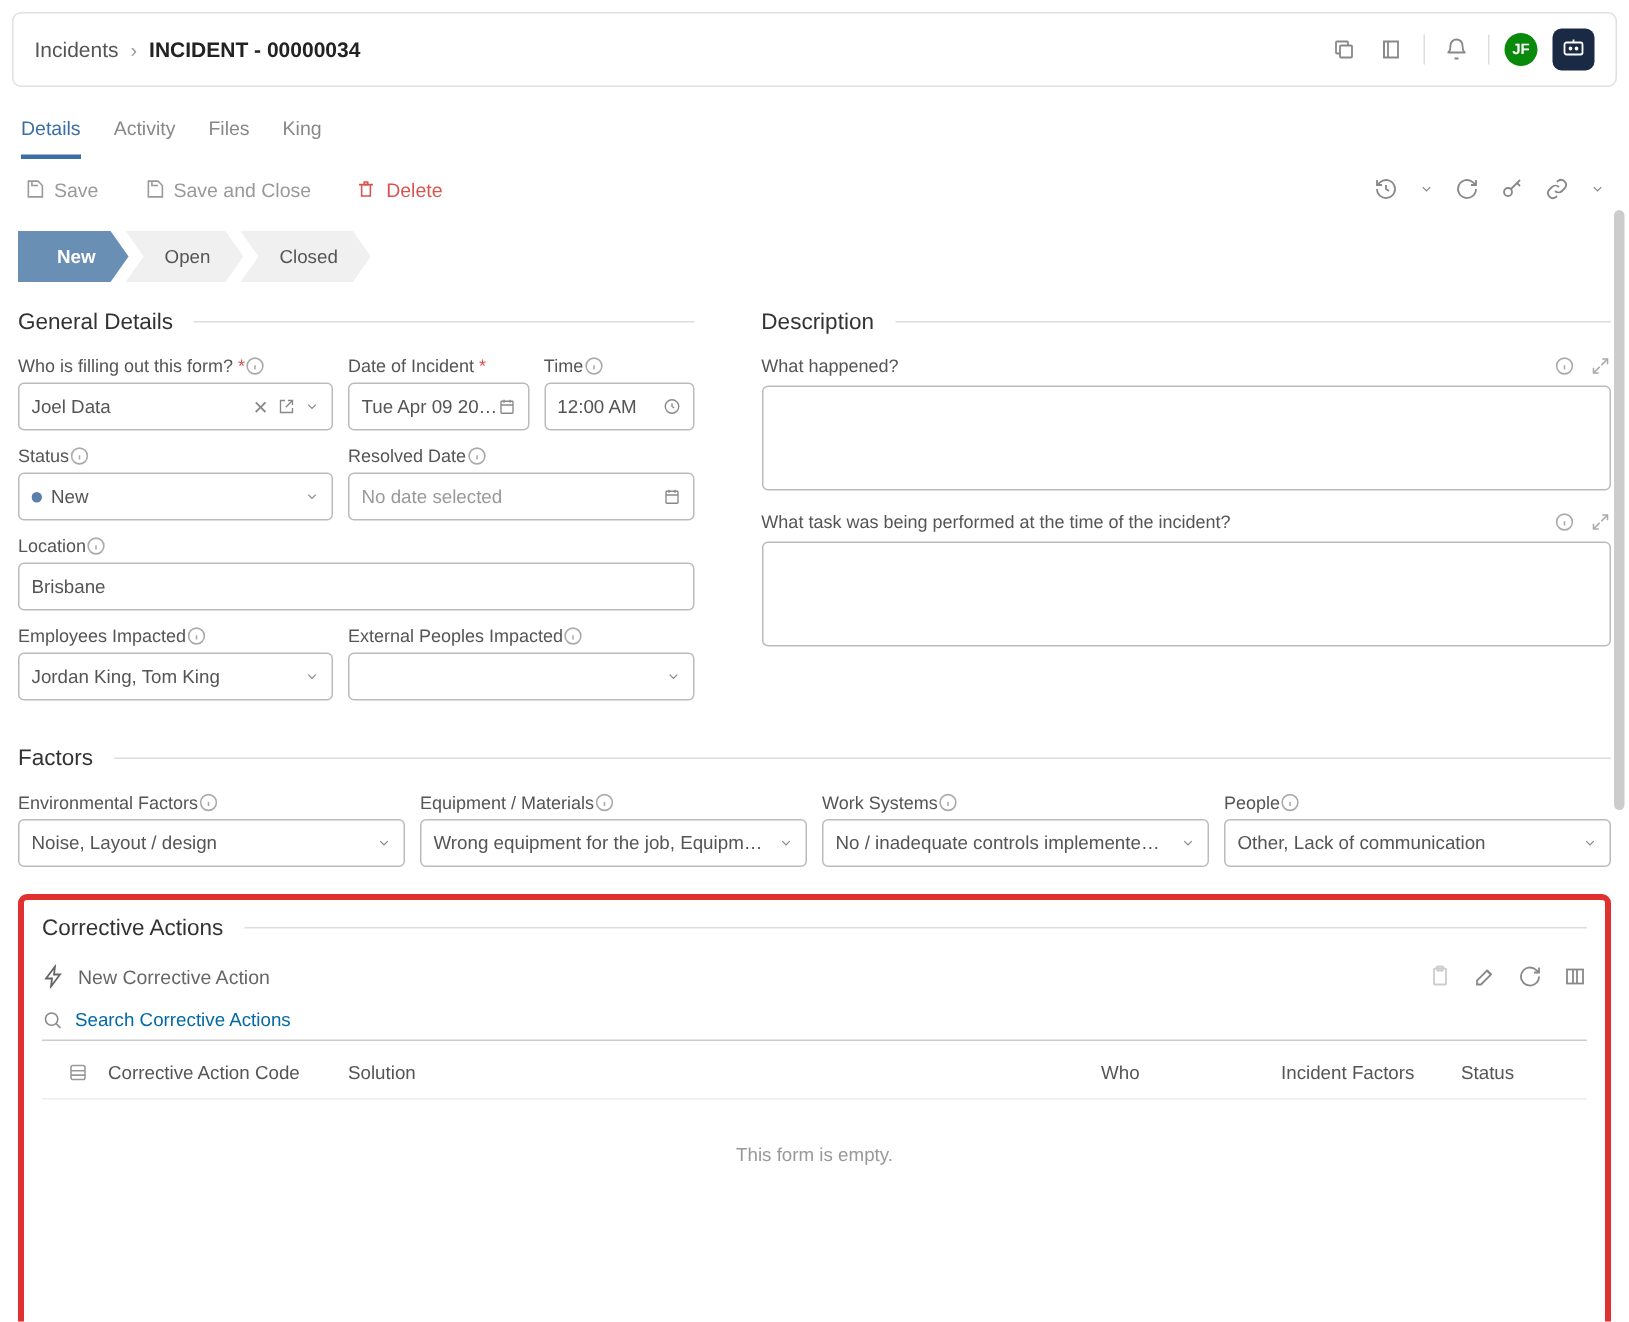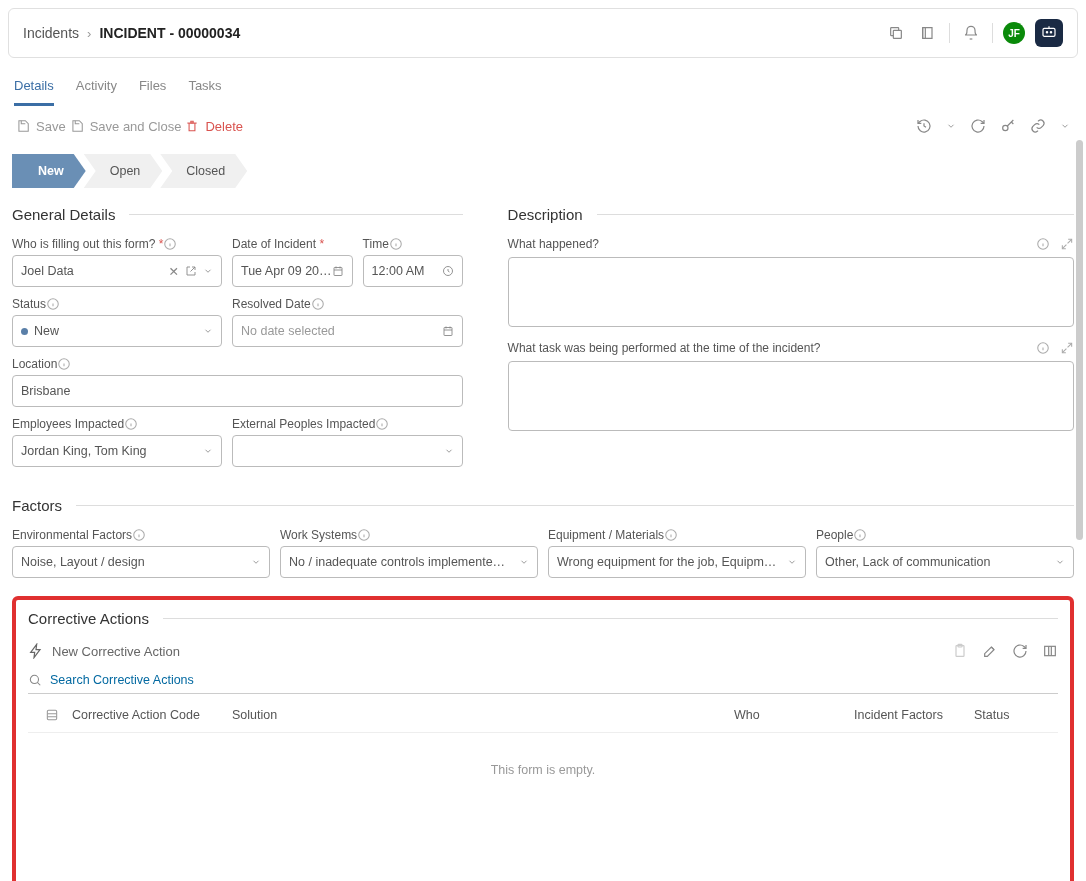--- a/index.html
+++ b/index.html
@@ -15,21 +15,21 @@
 .avatar { width: 22px; height: 22px; border-radius: 50%; background: #0a8a0a; color: #fff; display: flex; align-items: center; justify-content: center; font-size: 10px; font-weight: 600; }
 .chat-btn { width: 28px; height: 28px; border-radius: 6px; background: #1a2a44; display: flex; align-items: center; justify-content: center; color: #fff; }
 .vdiv { width: 1px; height: 20px; background: #ddd; }
 
 .content { padding: 0 4px; }
 .tabs { display: flex; gap: 22px; border-bottom: 0; padding: 6px 0 0 2px; }
 .tab { color: #888; font-size: 13px; padding: 4px 0 10px 0; cursor: pointer; }
 .tab.active { color: #3b6ea5; border-bottom: 3px solid #3b6ea5; font-weight: 500; }
 
 .action-row { display: flex; align-items: center; justify-content: space-between; padding: 12px 4px 10px 4px; }
-.action-left { display: flex; gap: 4px; align-items: center; text-align: center; }
+.action-left { display: flex; gap: 30px; align-items: center; text-align: center; }
 .action-item { display: flex; align-items: center; gap: 6px; color: #999; font-size: 13px; cursor: pointer; }
 .action-item.danger { color: #d9534f; }
 .action-right { display: flex; gap: 14px; align-items: center; }
 .small-icon { color: #888; cursor: pointer; }
 
 .stage-bar { display: flex; margin: 10px 0 18px 0; }
 .stage { position: relative; padding: 10px 22px 10px 26px; background: #f0f0f0; color: #555; font-size: 12.5px; clip-path: polygon(0 0, calc(100% - 12px) 0, 100% 50%, calc(100% - 12px) 100%, 0 100%, 12px 50%); margin-right: -2px; }
 .stage:first-child { clip-path: polygon(0 0, calc(100% - 12px) 0, 100% 50%, calc(100% - 12px) 100%, 0 100%); }
 .stage.active { background: #6a8fb5; color: #fff; font-weight: 600; }
 
@@ -114,21 +114,21 @@
           </svg>
         </div>
     </div>
   </div>
 
   <div class="content">
     <div class="tabs">
       <div class="tab active">Details</div>
       <div class="tab">Activity</div>
       <div class="tab">Files</div>
-      <div class="tab">Tasks</div>
+      <div class="tab">King</div>
     </div>
 
     <div class="action-row">
       <div class="action-left">
         <div class="action-item">
           <span>
               <svg width="14" height="14" viewBox="0 0 24 24" fill="none" stroke="currentColor" stroke-width="1.8">
                 <path d="M5 3h11l5 5v13H5z"></path>
                 <path d="M9 3v5h7"></path>
               </svg>
@@ -459,20 +459,41 @@
               <span>
                 <svg width="10" height="10" viewBox="0 0 24 24" fill="none" stroke="currentColor" stroke-width="2">
                   <path d="M6 9l6 6 6-6"></path>
                 </svg>
               </span>
             </span>
         </div>
       </div>
       <div class="field">
         <div class="field-label">
+            <span>Equipment / Materials</span>
+            <span class="info-icon">
+              <svg width="14" height="14" viewBox="0 0 24 24" fill="none" stroke="currentColor" stroke-width="1.8">
+                <circle cx="12" cy="12" r="9"></circle>
+                <path d="M12 8h.01M12 11v5"></path>
+              </svg>
+            </span>
+          </div>
+        <div class="input-box">
+          <span class="val">Wrong equipment for the job, Equipm…</span>
+          <span class="icons">
+              <span>
+                <svg width="10" height="10" viewBox="0 0 24 24" fill="none" stroke="currentColor" stroke-width="2">
+                  <path d="M6 9l6 6 6-6"></path>
+                </svg>
+              </span>
+            </span>
+        </div>
+      </div>
+      <div class="field">
+        <div class="field-label">
             <span>Work Systems</span>
             <span class="info-icon">
               <svg width="14" height="14" viewBox="0 0 24 24" fill="none" stroke="currentColor" stroke-width="1.8">
                 <circle cx="12" cy="12" r="9"></circle>
                 <path d="M12 8h.01M12 11v5"></path>
               </svg>
             </span>
           </div>
         <div class="input-box">
           <span class="val">No / inadequate controls implemente…</span>
@@ -480,41 +501,20 @@
               <span>
                 <svg width="10" height="10" viewBox="0 0 24 24" fill="none" stroke="currentColor" stroke-width="2">
                   <path d="M6 9l6 6 6-6"></path>
                 </svg>
               </span>
             </span>
         </div>
       </div>
       <div class="field">
         <div class="field-label">
-            <span>Equipment / Materials</span>
-            <span class="info-icon">
-              <svg width="14" height="14" viewBox="0 0 24 24" fill="none" stroke="currentColor" stroke-width="1.8">
-                <circle cx="12" cy="12" r="9"></circle>
-                <path d="M12 8h.01M12 11v5"></path>
-              </svg>
-            </span>
-          </div>
-        <div class="input-box">
-          <span class="val">Wrong equipment for the job, Equipm…</span>
-          <span class="icons">
-              <span>
-                <svg width="10" height="10" viewBox="0 0 24 24" fill="none" stroke="currentColor" stroke-width="2">
-                  <path d="M6 9l6 6 6-6"></path>
-                </svg>
-              </span>
-            </span>
-        </div>
-      </div>
-      <div class="field">
-        <div class="field-label">
             <span>People</span>
             <span class="info-icon">
               <svg width="14" height="14" viewBox="0 0 24 24" fill="none" stroke="currentColor" stroke-width="1.8">
                 <circle cx="12" cy="12" r="9"></circle>
                 <path d="M12 8h.01M12 11v5"></path>
               </svg>
             </span>
           </div>
         <div class="input-box">
           <span class="val">Other, Lack of communication</span>

